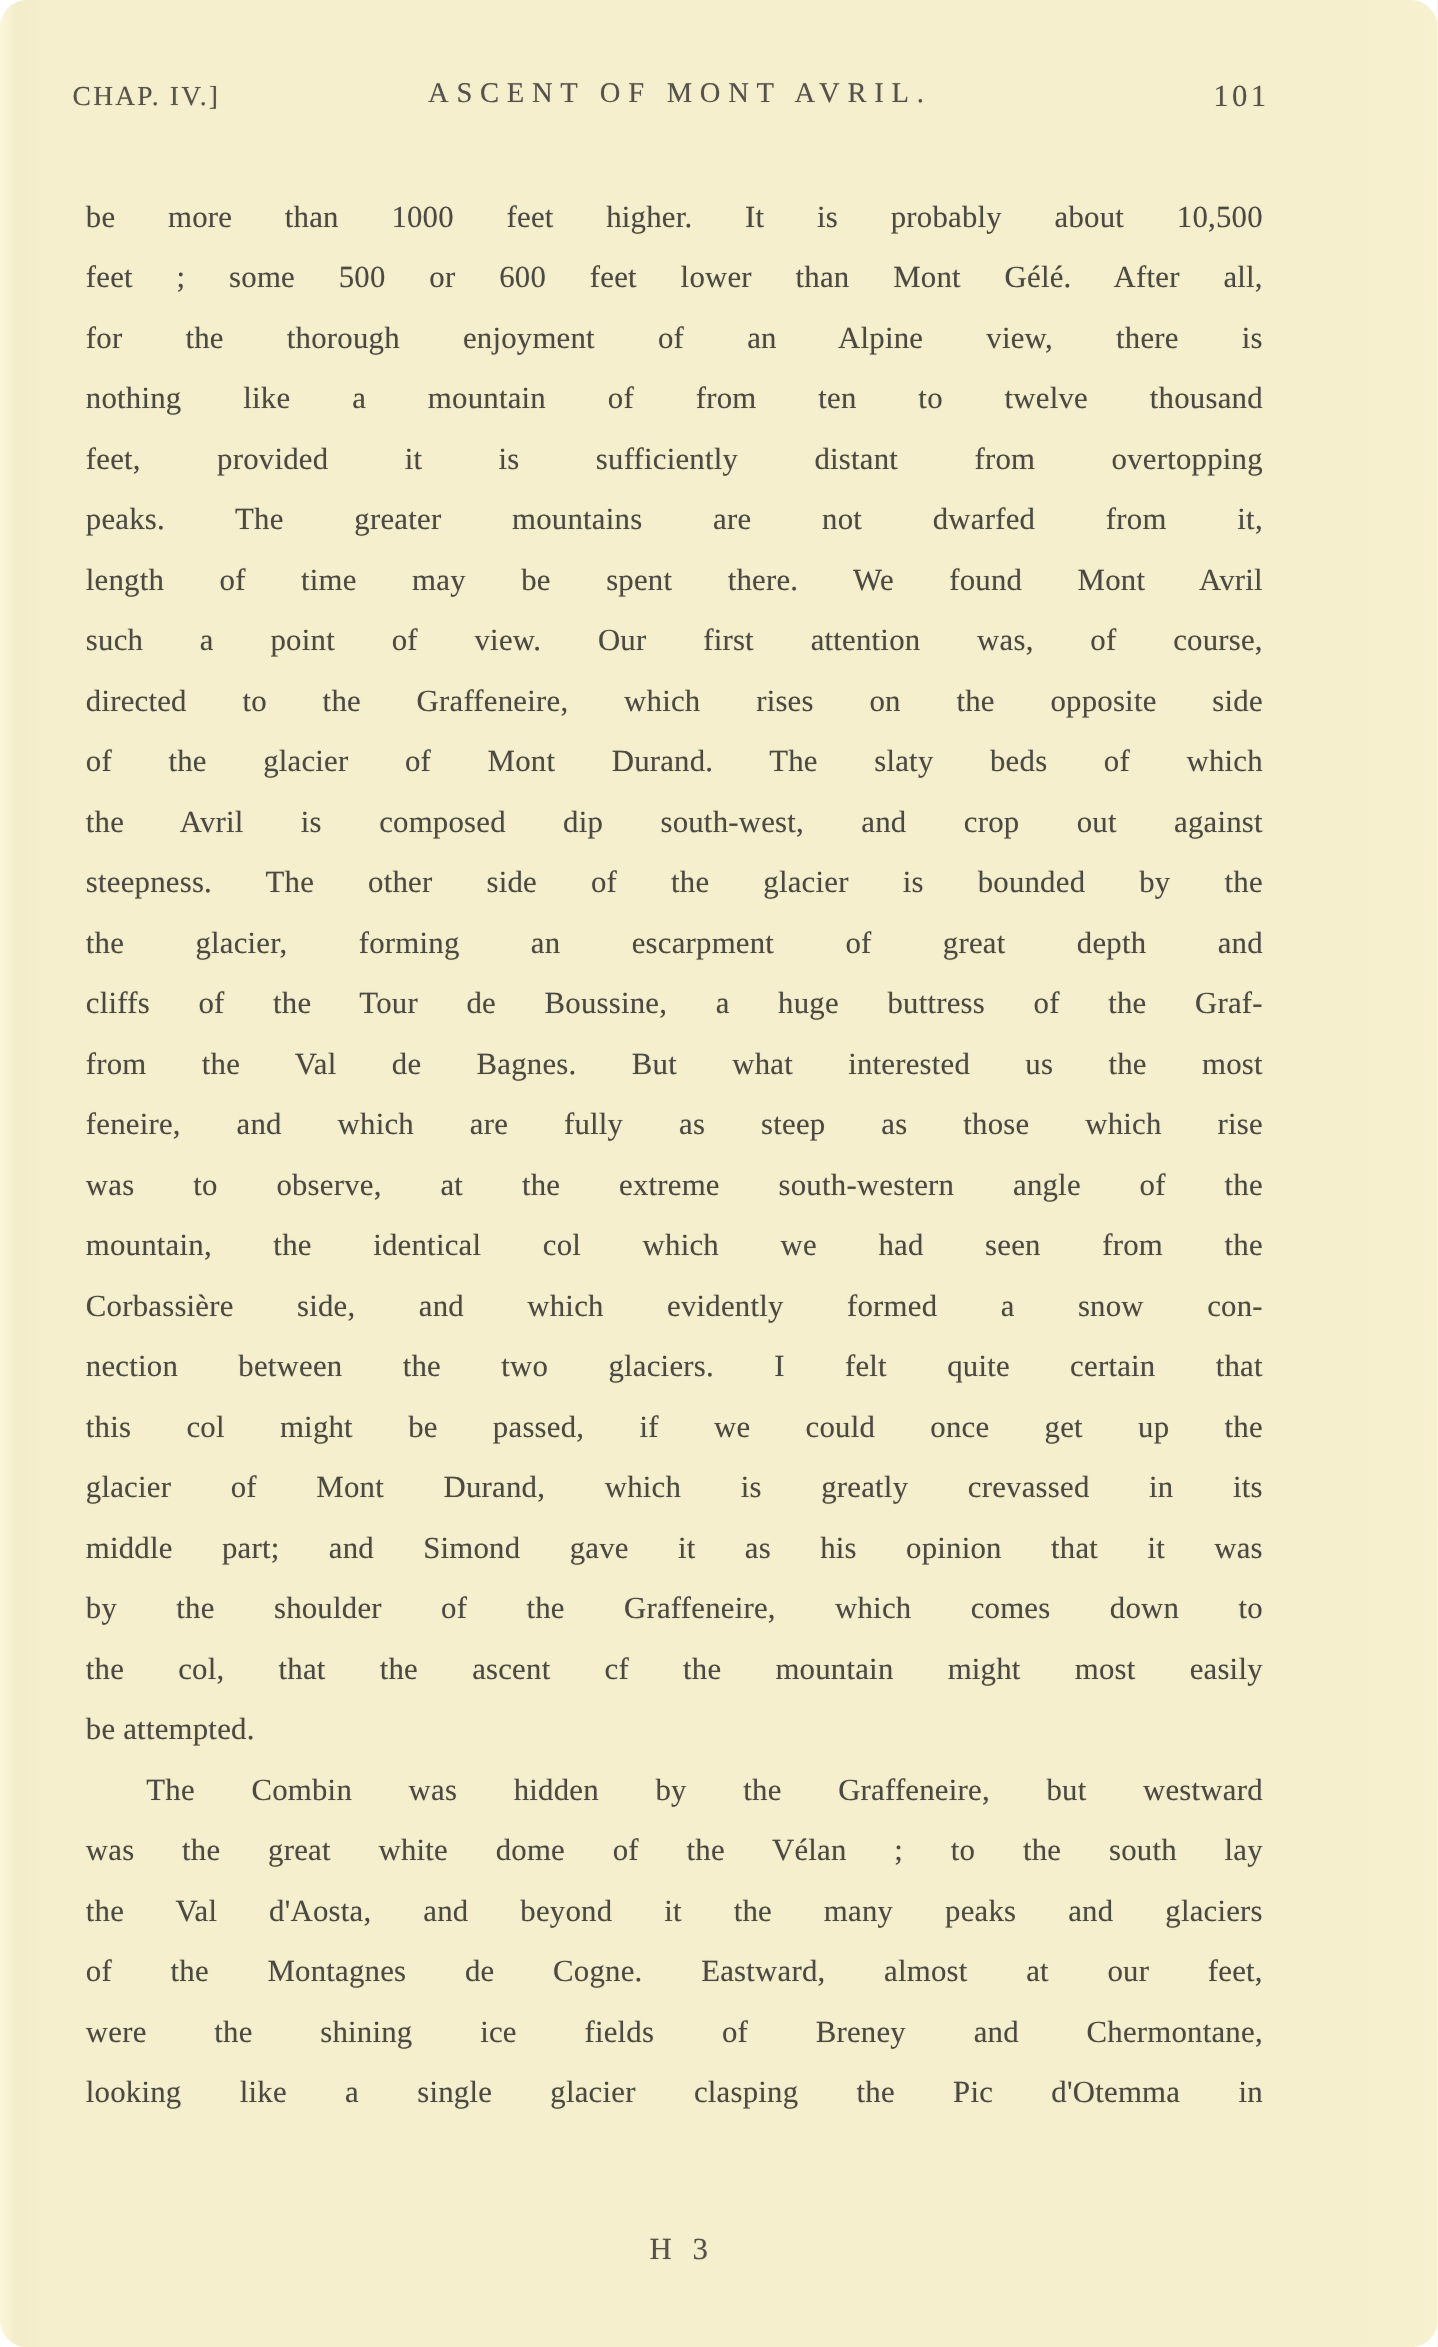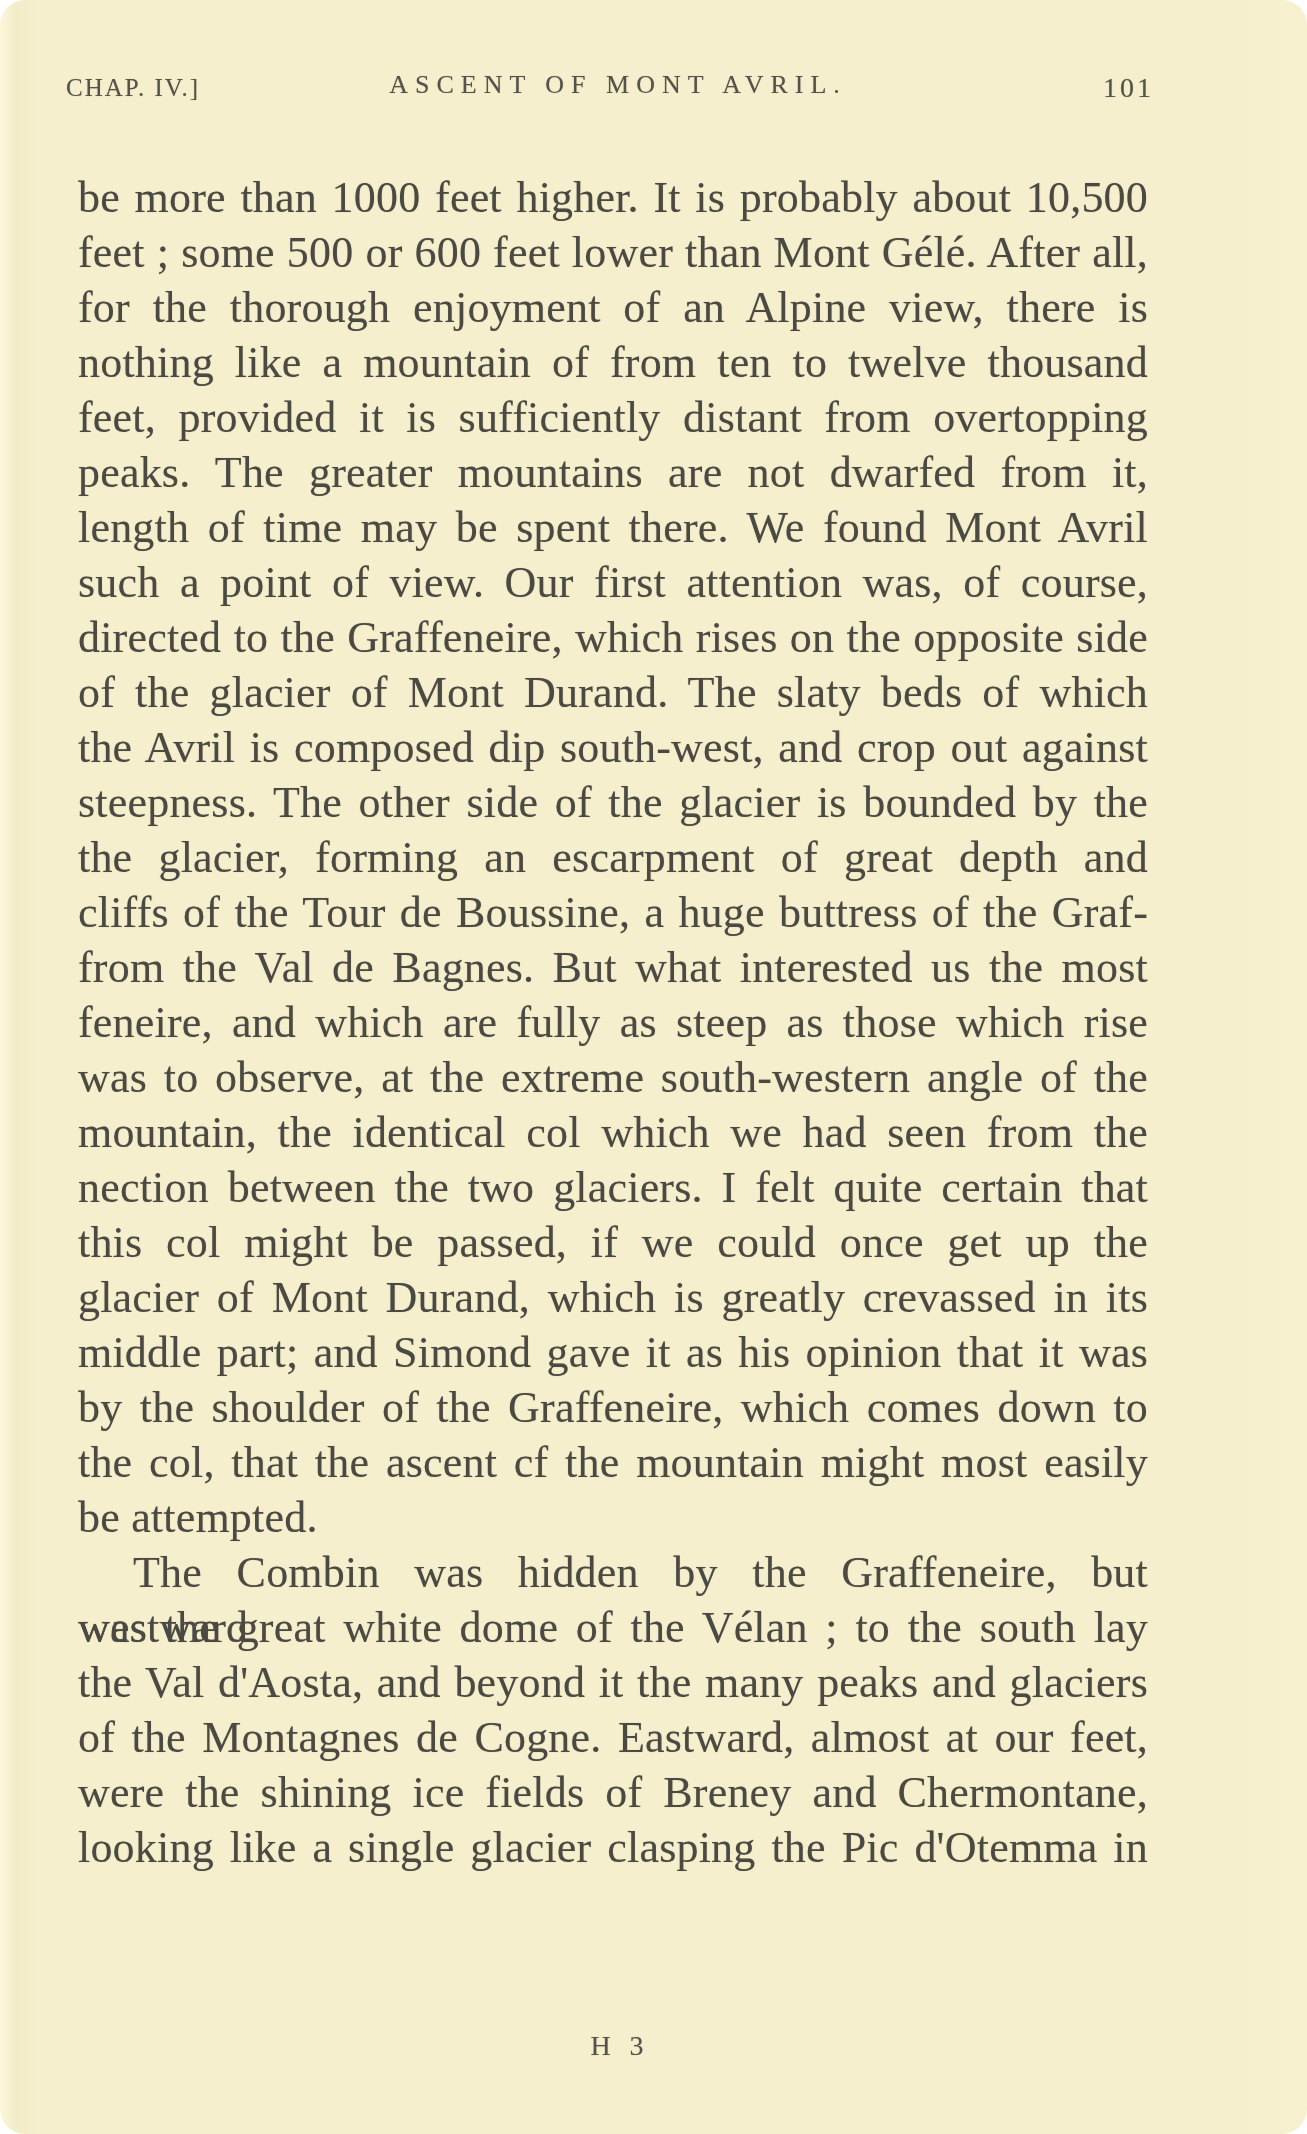--- a/index.html
+++ b/index.html
@@ -50,21 +50,21 @@
     letter-spacing: 3px;
     color: #54524a;
     white-space: nowrap;
     text-shadow: 0 0 1px rgba(84,82,74,0.4);
   }
   .body-text {
     position: absolute;
     left: 78px;
     top: 170px;
     width: 1070px;
-    font-size: 44px;
+    font-size: 28px;
     line-height: 55px;
     color: #4b4a42;
     text-shadow: 0 0 1px rgba(75,74,66,0.35);
   }
   .text-line {
     text-align: justify;
     text-align-last: justify;
     height: 55px;
     white-space: nowrap;
     letter-spacing: 0.2px;
@@ -113,20 +113,21 @@
     <div class="text-line justified">directed to the Graffeneire, which rises on the opposite side</div>
     <div class="text-line justified">of the glacier of Mont Durand.  The slaty beds of which</div>
     <div class="text-line justified">the Avril is composed dip south-west, and crop out against</div>
     <div class="text-line justified">steepness.  The other side of the glacier is bounded by the</div>
     <div class="text-line justified">the glacier, forming an escarpment of great depth and</div>
     <div class="text-line justified">cliffs of the Tour de Boussine, a huge buttress of the Graf-</div>
     <div class="text-line justified">from the Val de Bagnes.  But what interested us the most</div>
     <div class="text-line justified">feneire, and which are fully as steep as those which rise</div>
     <div class="text-line justified">was to observe, at the extreme south-western angle of the</div>
     <div class="text-line justified">mountain, the identical col which we had seen from the</div>
+    <div class="text-line justified">Corbassière side, and which evidently formed a snow con-</div>
     <div class="text-line justified">nection between the two glaciers.  I felt quite certain that</div>
     <div class="text-line justified">this col might be passed, if we could once get up the</div>
     <div class="text-line justified">glacier of Mont Durand, which is greatly crevassed in its</div>
     <div class="text-line justified">middle part; and Simond gave it as his opinion that it was</div>
     <div class="text-line justified">by the shoulder of the Graffeneire, which comes down to</div>
     <div class="text-line justified">the col, that the ascent cf the mountain might most easily</div>
     <div class="text-line par-last">be attempted.</div>
     <div class="text-line justified par-first">The Combin was hidden by the Graffeneire, but westward</div>
     <div class="text-line justified">was the great white dome of the Vélan ; to the south lay</div>
     <div class="text-line justified">the Val d'Aosta, and beyond it the many peaks and glaciers</div>

